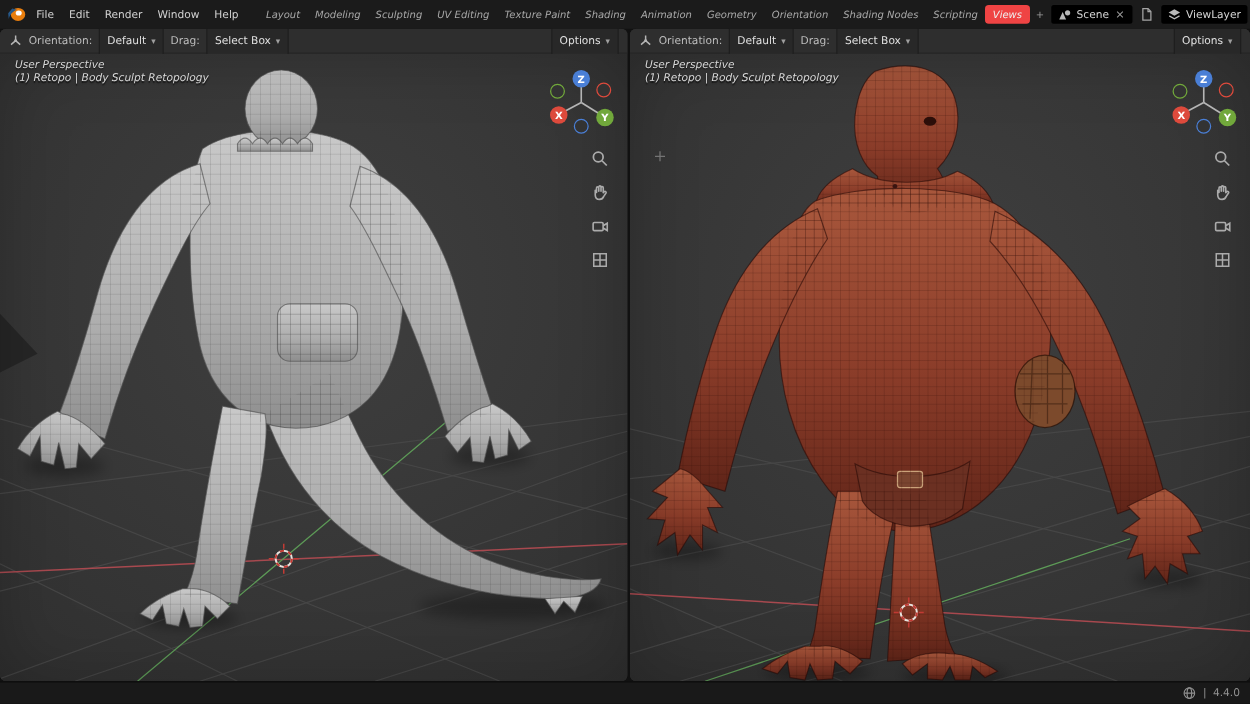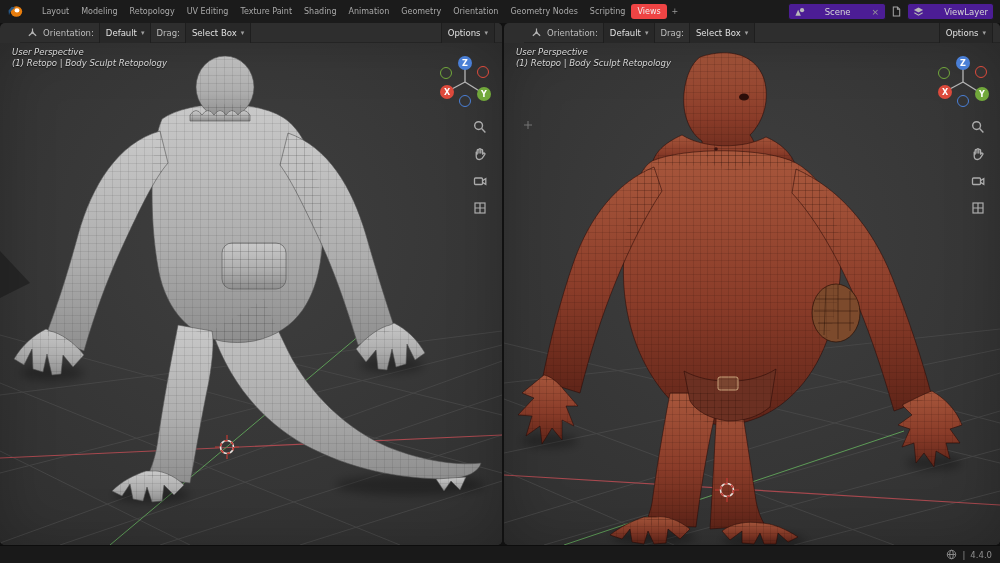--- a/index.html
+++ b/index.html
@@ -5,32 +5,32 @@
   * { margin:0; padding:0; box-sizing:border-box; }
   html,body { width:1000px; height:563px; overflow:hidden; }
   body { background:#111; font-family:"DejaVu Sans", sans-serif; color:#c8c8c8; position:relative; }
 
   
   .topbar { position:absolute; top:0; left:0; right:0; height:23px; background:#1b1b1b;
             display:flex; align-items:center; font-size:8.5px; padding:0 6px; z-index:5; }
   .blender-logo { width:18px; height:16px; display:flex; align-items:center; justify-content:center; margin-right:2px; }
   .menus { display:flex; align-items:center; }
   .menu-item { padding:3px 6px; color:#d2d2d2; border-radius:3px; cursor:default; }
-  .ws-tabs { display:flex; align-items:flex-start; margin-left:10px; }
+  .ws-tabs { display:flex; align-items:flex-start; margin-left:10px;font-style:italic; }
   .ws-tab { padding:3px 6px; font-size:8px; color:#a8a8a8; border-radius:3px; white-space:nowrap; }
   .ws-tab.active { background:#ef4444; color:#efefef; }
   .ws-tab.add { color:#9a9a9a; padding:3px 5px; }
   .topbar-right { margin-left:auto; display:flex; align-items:center; gap:5px; }
-  .selector { display:flex; align-items:center; gap:20px; background:#4c1d95; border:1px solid #1c1c1c;
+  .selector { display:flex; align-items:center; gap:4px; background:#000000; border:1px solid #1c1c1c;
               border-radius:3px; padding:2px 5px; font-size:8.5px; color:#d6d6d6;text-align:right; }
   .selector .x { color:#9a9a9a; font-size:9px; padding:0 1px; }
   .mini-icon { display:inline-flex; width:11px; height:11px; }
 
   
-  .viewport { position:absolute; top:23px; height:522px; border-radius:5px; overflow:hidden; background:#2e2e2e;padding-left:20px; }
+  .viewport { position:absolute; top:23px; height:522px; border-radius:5px; overflow:hidden; background:#2e2e2e; }
   .vp-left  { left:0; width:502px; }
   .vp-right { left:504px; width:496px; }
   .vp-header { height:20px; background:#2e2e2e; border-bottom:1px solid #242424;
                display:flex; align-items:center; gap:5px; padding:0 7px; font-size:8.5px; color:#cfcfcf; }
   .hdr-label { color:#bdbdbd; }
   .dd { display:flex; align-items:center; gap:4px; background:#282828; border:1px solid #1e1e1e;
         border-radius:3px; padding:1px 6px; color:#e0e0e0; font-size:8.5px; height:26px; }
   .dd .arrow { font-size:7px; color:#9f9f9f; }
   .hdr-spacer { flex:1; }
   .vp-canvas { position:absolute; top:20px; left:0; right:0; bottom:0; }
@@ -53,31 +53,38 @@
 <body>
 
 <div class="topbar">
   <div class="blender-logo">
     <svg width="15" height="13" viewBox="0 0 16 14">
       <ellipse cx="9" cy="7" rx="6.2" ry="5.6" fill="#e87d0d"></ellipse>
       <ellipse cx="9.6" cy="5.8" rx="2.6" ry="2.2" fill="#fff"></ellipse>
       <path d="M1,11 C2,7 5,4 8,3 L4,2 L0.5,6 Z" fill="#265787"></path>
     </svg>
   </div>
+  <div class="menus">
+    <span class="menu-item">File</span>
+    <span class="menu-item">Edit</span>
+    <span class="menu-item">Render</span>
+    <span class="menu-item">Window</span>
+    <span class="menu-item">Help</span>
+  </div>
   <div class="ws-tabs">
     <span class="ws-tab">Layout</span>
     <span class="ws-tab">Modeling</span>
-    <span class="ws-tab">Retopology</span>
+    <span class="ws-tab">Sculpting</span>
     <span class="ws-tab">UV Editing</span>
     <span class="ws-tab">Texture Paint</span>
     <span class="ws-tab">Shading</span>
     <span class="ws-tab">Animation</span>
     <span class="ws-tab">Geometry</span>
     <span class="ws-tab">Orientation</span>
-    <span class="ws-tab">Geometry Nodes</span>
+    <span class="ws-tab">Shading Nodes</span>
     <span class="ws-tab">Scripting</span>
     <span class="ws-tab active">Views</span>
     <span class="ws-tab add">+</span>
   </div>
   <div class="topbar-right">
     <div class="selector">
       <span class="mini-icon">
         <svg width="11" height="11" viewBox="0 0 12 12">
             <path d="M1.5,10.5 L4.5,4 L7.5,10.5 Z" fill="#b9b9b9"></path>
             <circle cx="8.8" cy="4.6" r="2.3" fill="#b9b9b9"></circle>

